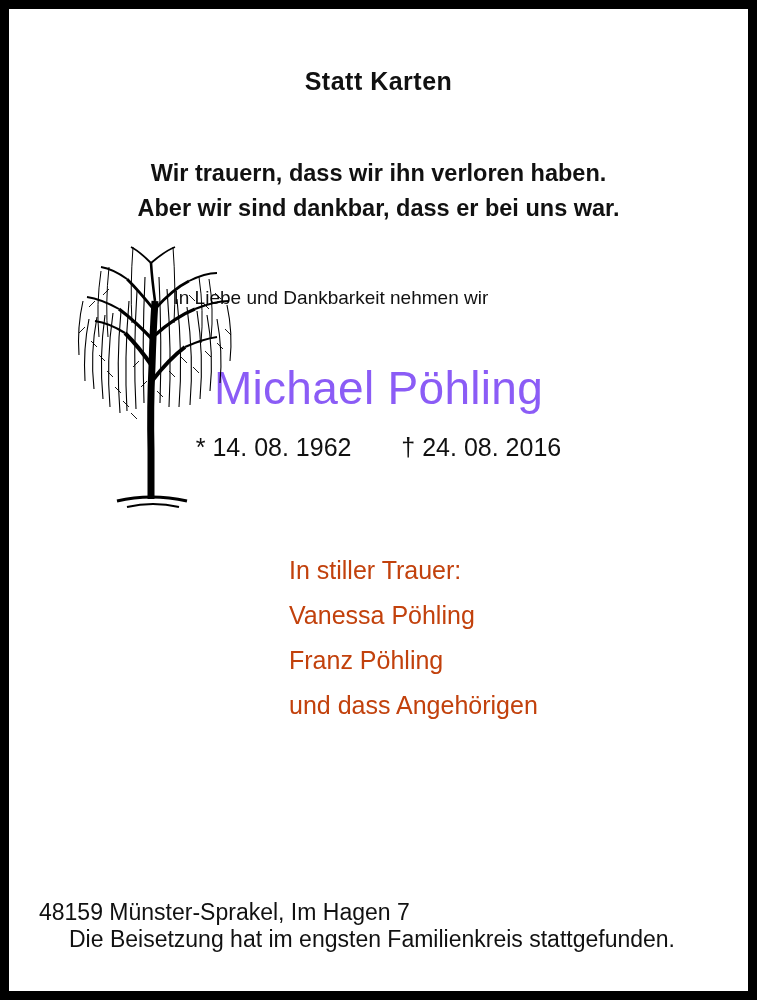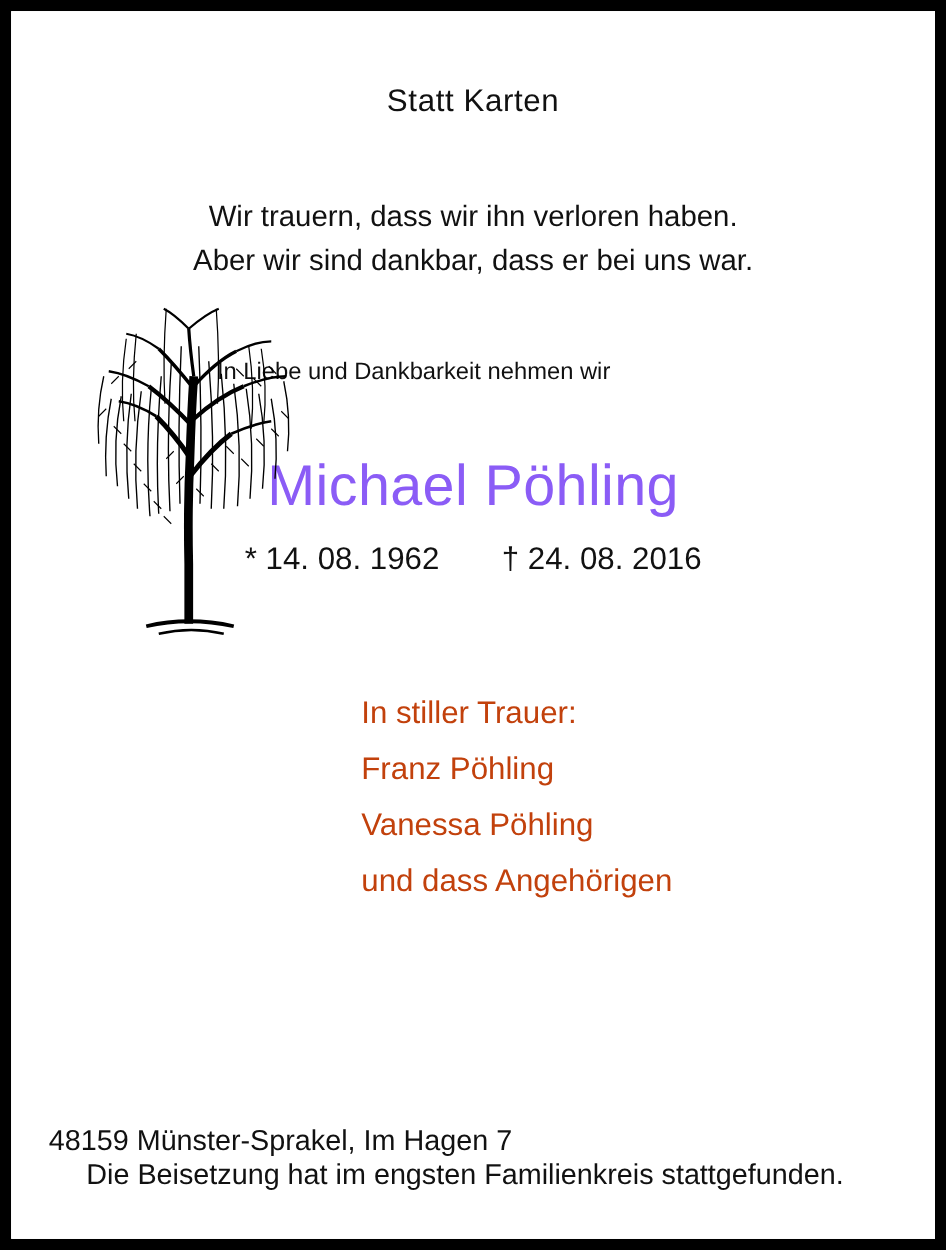--- a/index.html
+++ b/index.html
@@ -29,30 +29,32 @@
     box-sizing: border-box;
     border: 2px solid #ffffff;
     background: #ffffff;
   }
   .headline {
     text-align: center;
     font-size: 25px;
     letter-spacing: 0.5px;
     margin-top: 56px;
     color: #111;
+    font-weight: bold;
   }
   .verse {
     text-align: center;
     font-size: 23.5px;
     line-height: 35px;
     margin-top: 60px;
     color: #111;
   }
   .verse .line {
     display: block;
+    font-weight: bold;
   }
   .intro {
     text-align: center;
     font-size: 19px;
     line-height: 35px;
     margin-top: 54px;
     color: #111;
     padding-left: 30px;
   }
   .intro .line {
@@ -213,22 +215,22 @@
     <div class="dates">
       <span>*</span>
       <span>14. 08. 1962</span>
       <span class="sep"></span>
       <span>†</span>
       <span>24. 08. 2016</span>
     </div>
 
     <div class="mourners">
       <span class="m-line">In stiller Trauer:</span>
+      <span class="m-line">Vanessa Pöhling</span>
       <span class="m-line">Franz Pöhling</span>
-      <span class="m-line">Vanessa Pöhling</span>
       <span class="m-line">und dass Angehörigen</span>
     </div>
 
     <div class="footer">
       <div class="address">48159 Münster-Sprakel, Im Hagen 7</div>
       <div class="note">Die Beisetzung hat im engsten Familienkreis stattgefunden.</div>
     </div>
 
   </div>
 </div>

